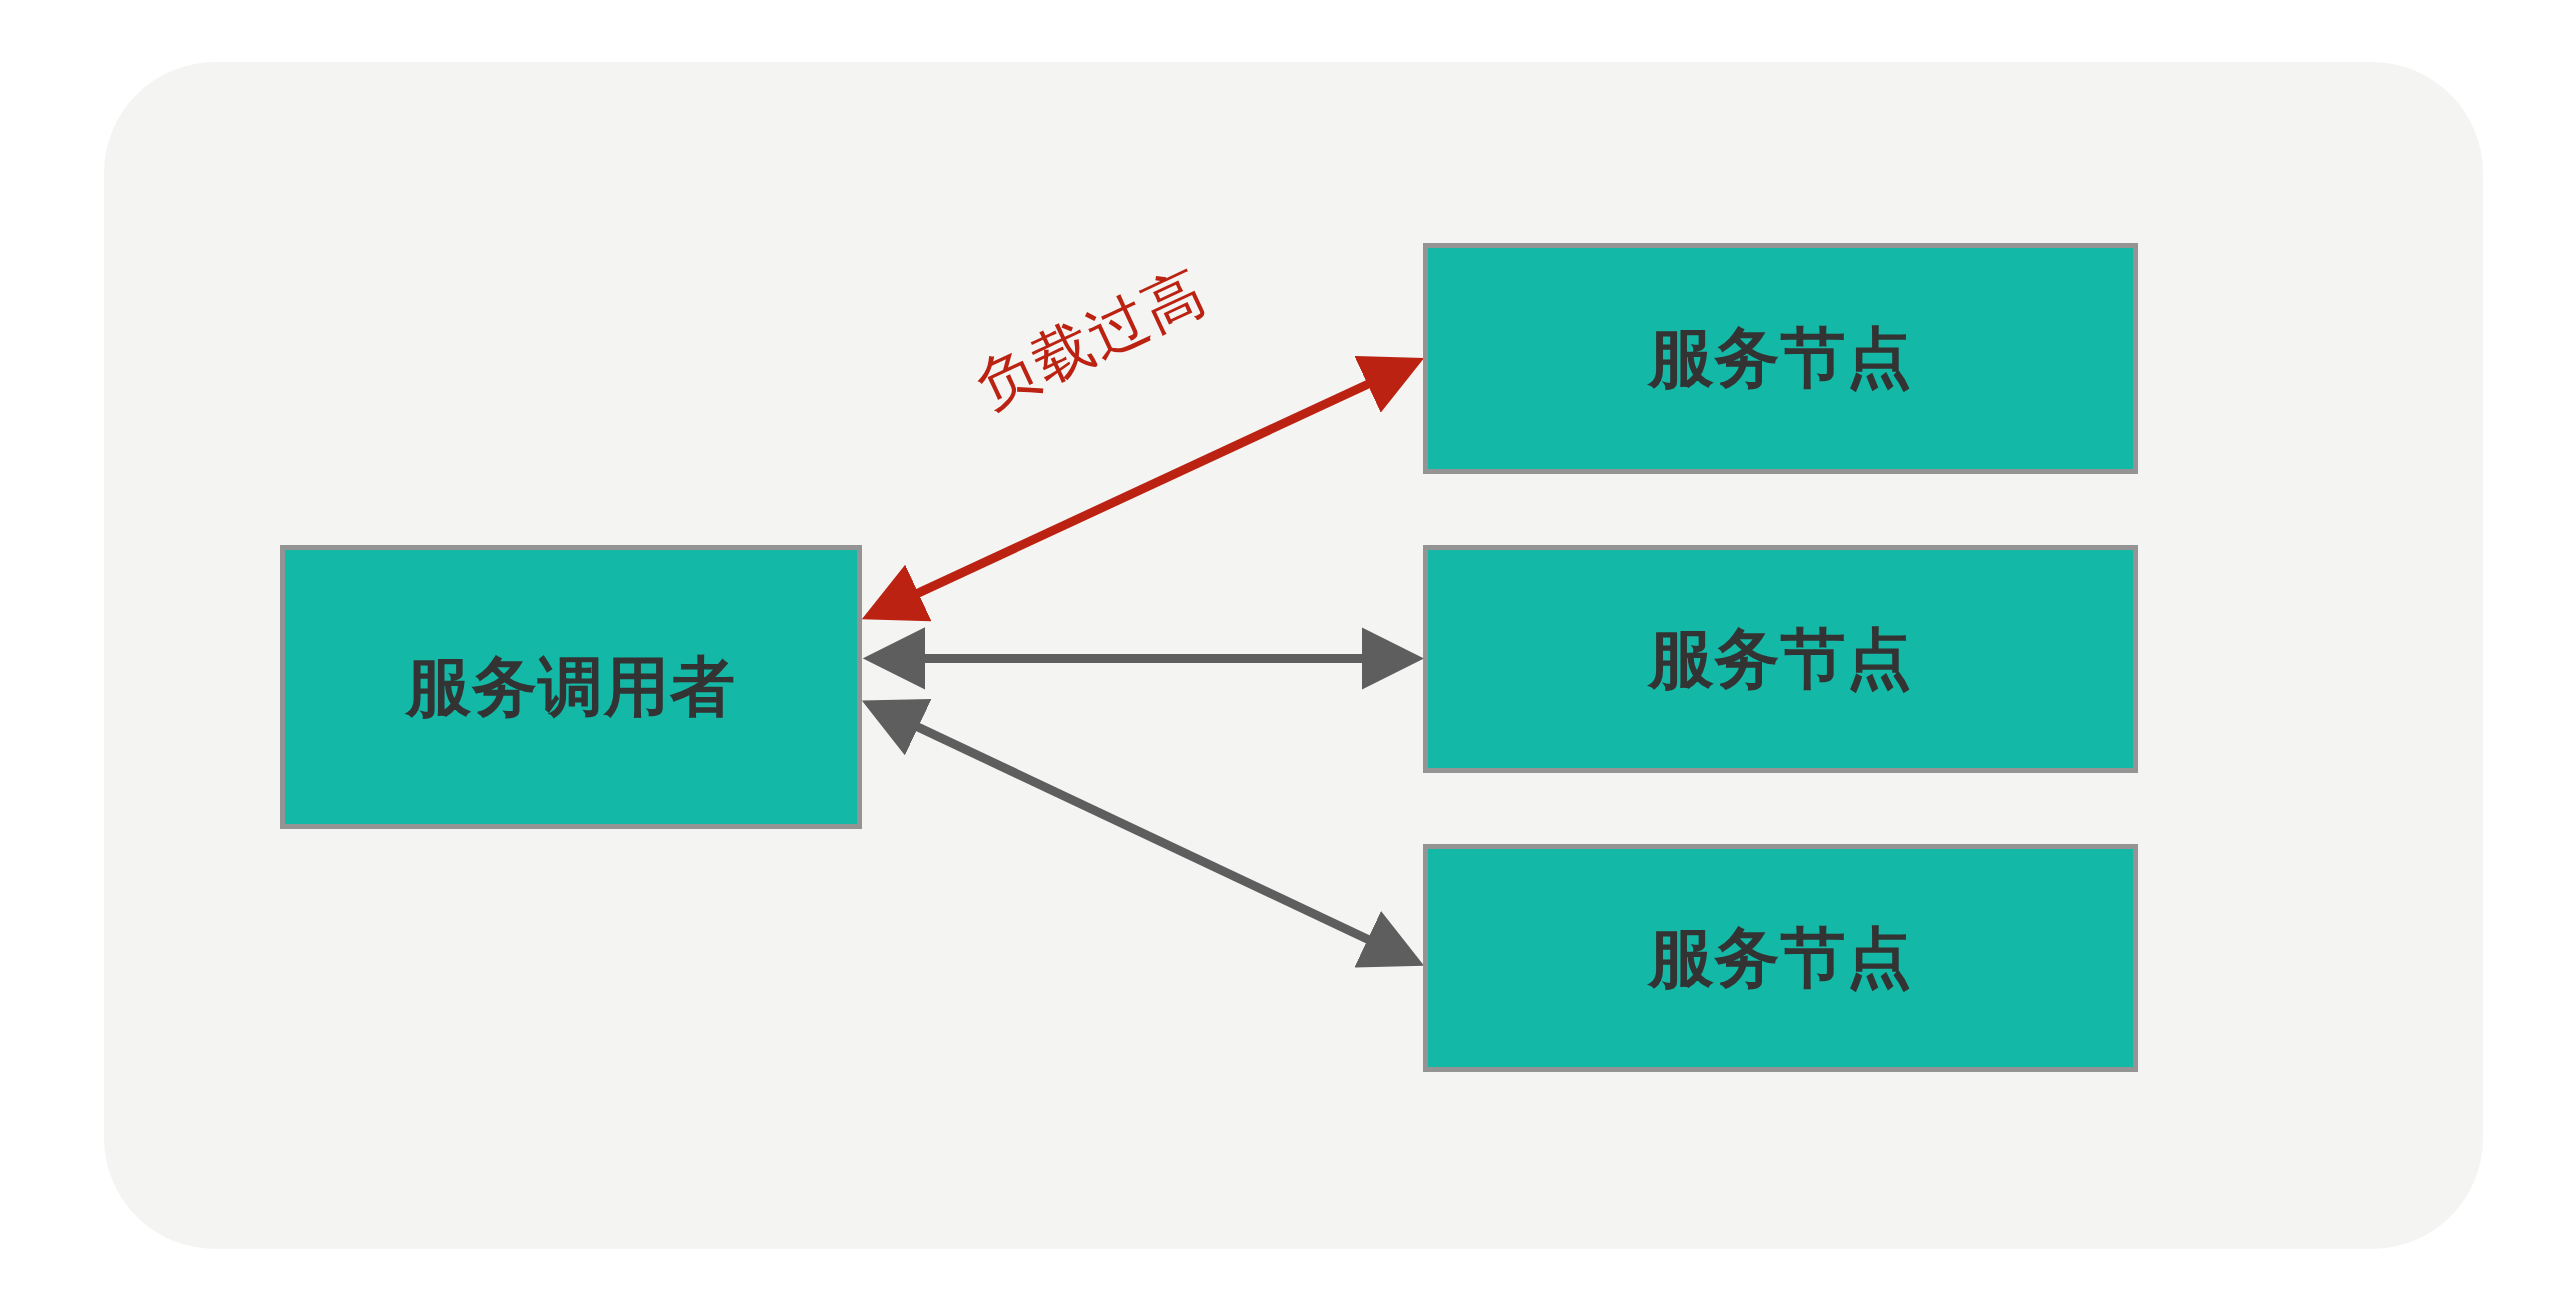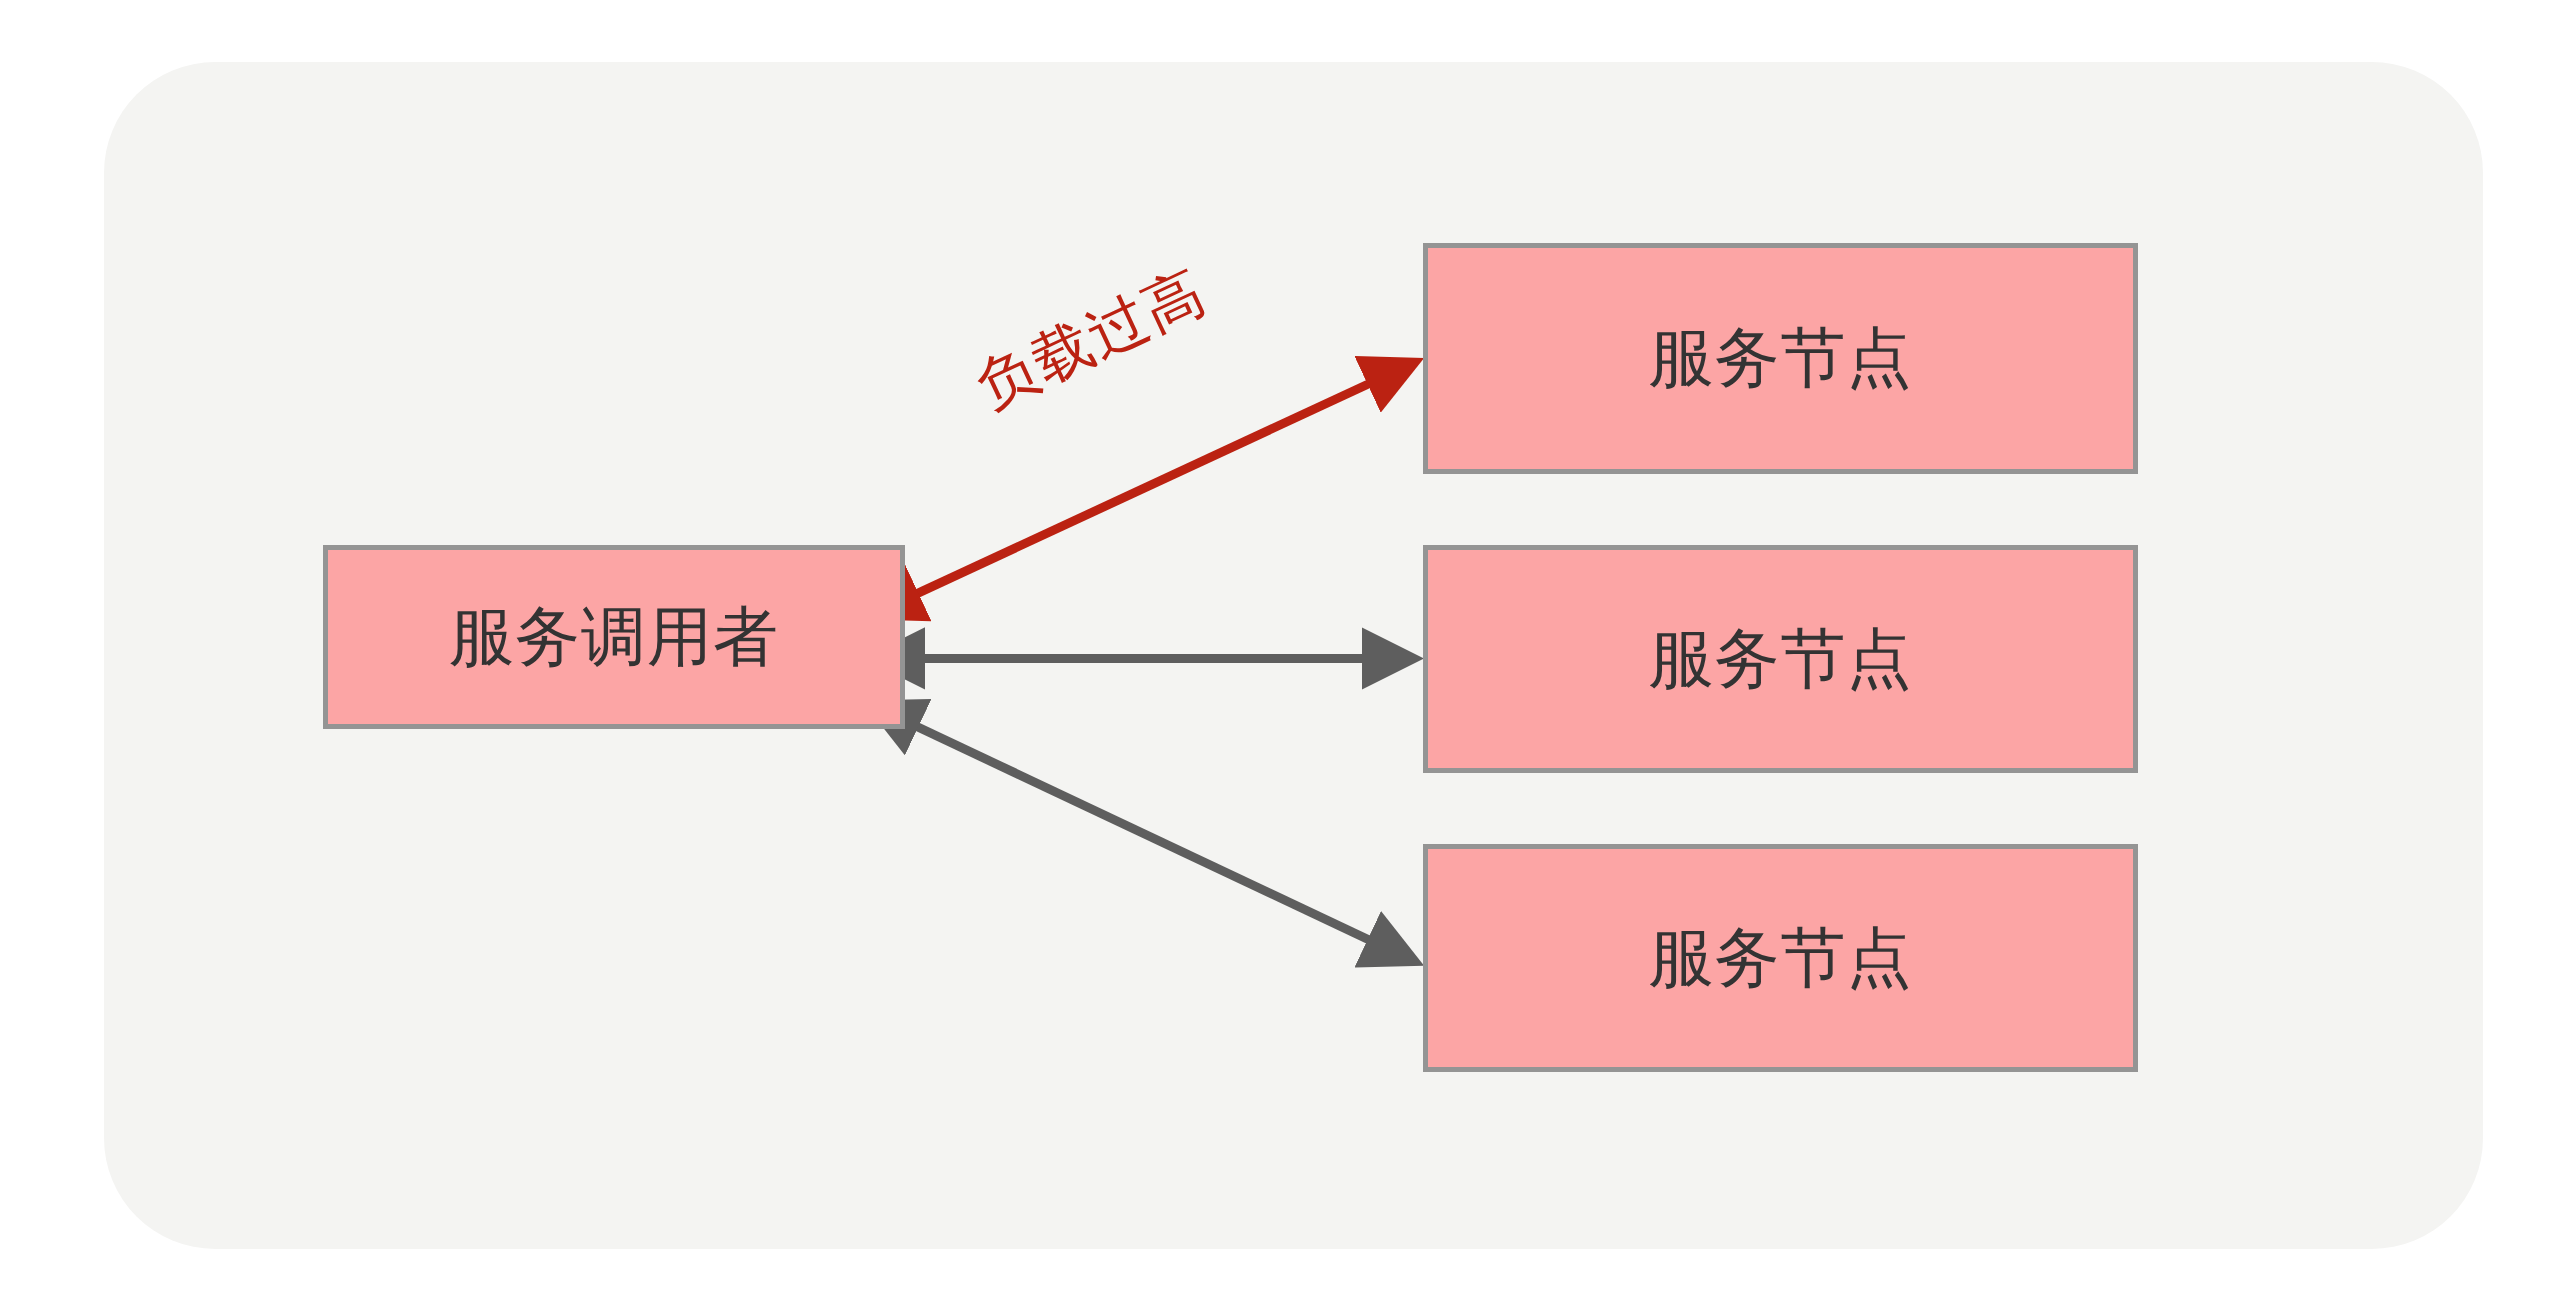--- a/index.html
+++ b/index.html
@@ -35,40 +35,40 @@
     left: 0;
     top: 0;
     width: 2576px;
     height: 1312px;
     pointer-events: none;
   }
   
   .node {
     position: absolute;
     box-sizing: border-box;
-    background: #fca5a5;
+    background: #14b8a6;
     border: 5px solid #949494;
     display: flex;
     flex-direction: column;
     align-items: center;
     justify-content: center;
     color: #333333;
     font-size: 65px;
     line-height: 1.18;
     letter-spacing: 1px;
     white-space: nowrap;
+    font-weight: bold;
   }
   .node .line2 { display: block; }
 
   #node-caller {
     left: 280px;
     top: 545px;
     width: 582px;
-    height: 184px;
-    margin-left: 43px;
+    height: 284px;
   }
   #node-service-low {
     left: 1423px;
     top: 243px;
     width: 715px;
     height: 231px;
   }
   #node-service-2 {
     left: 1423px;
     top: 545px;

